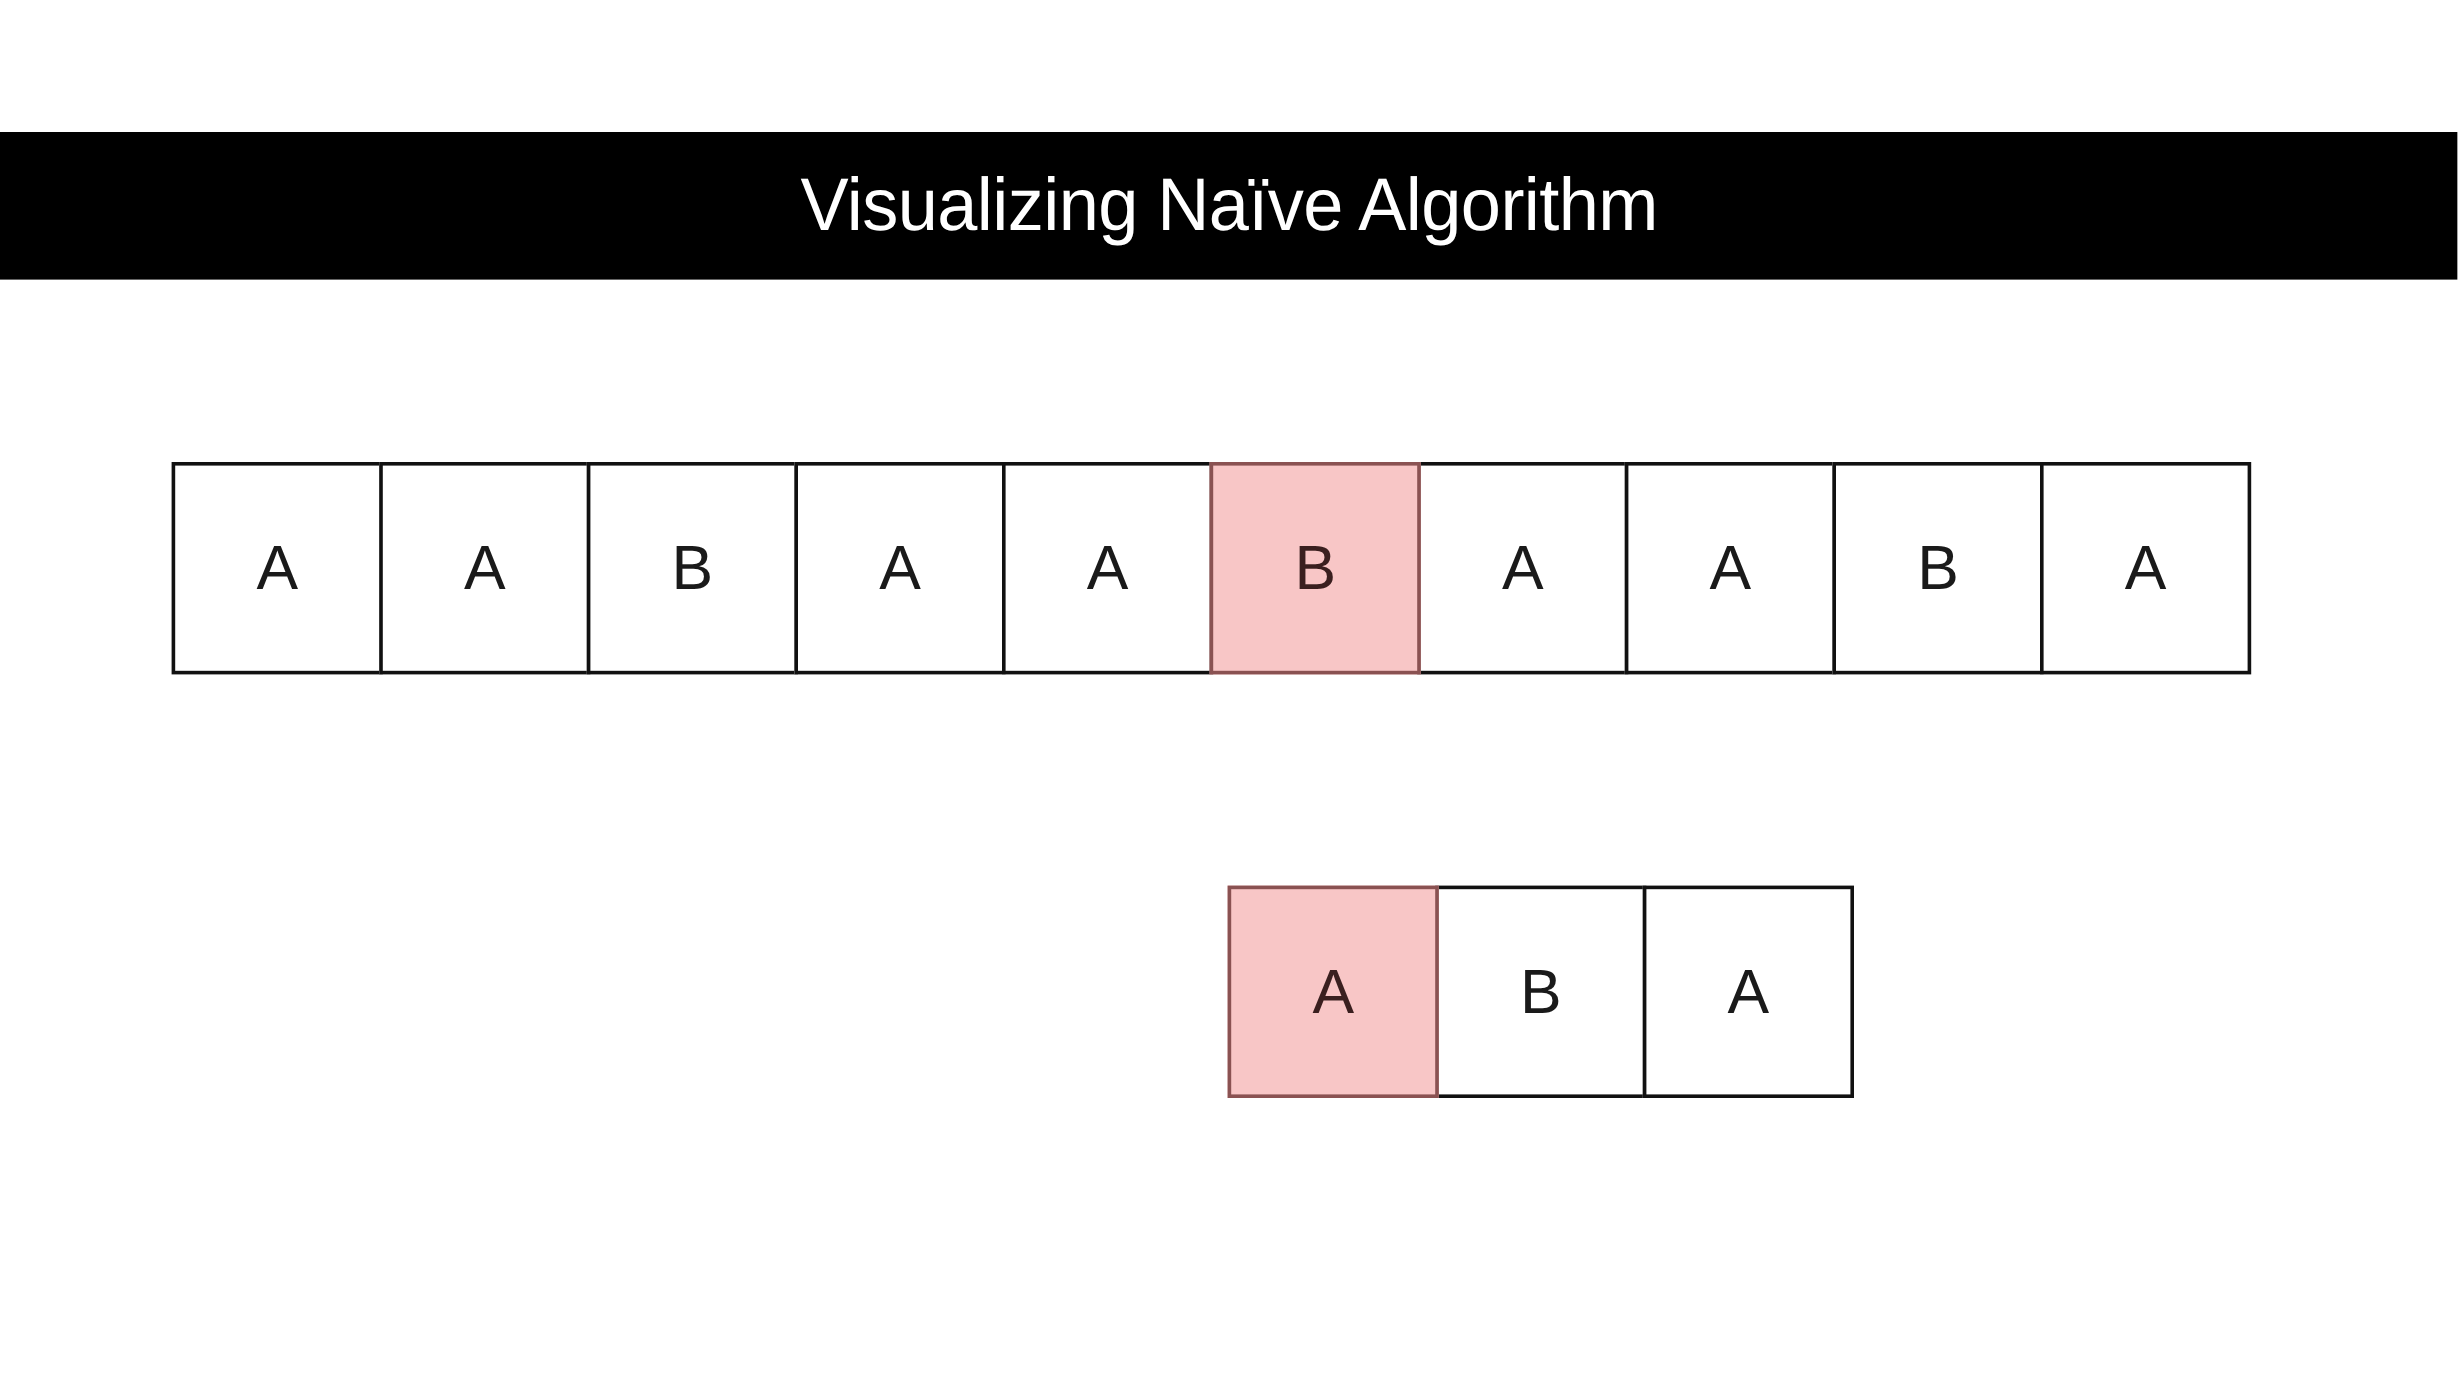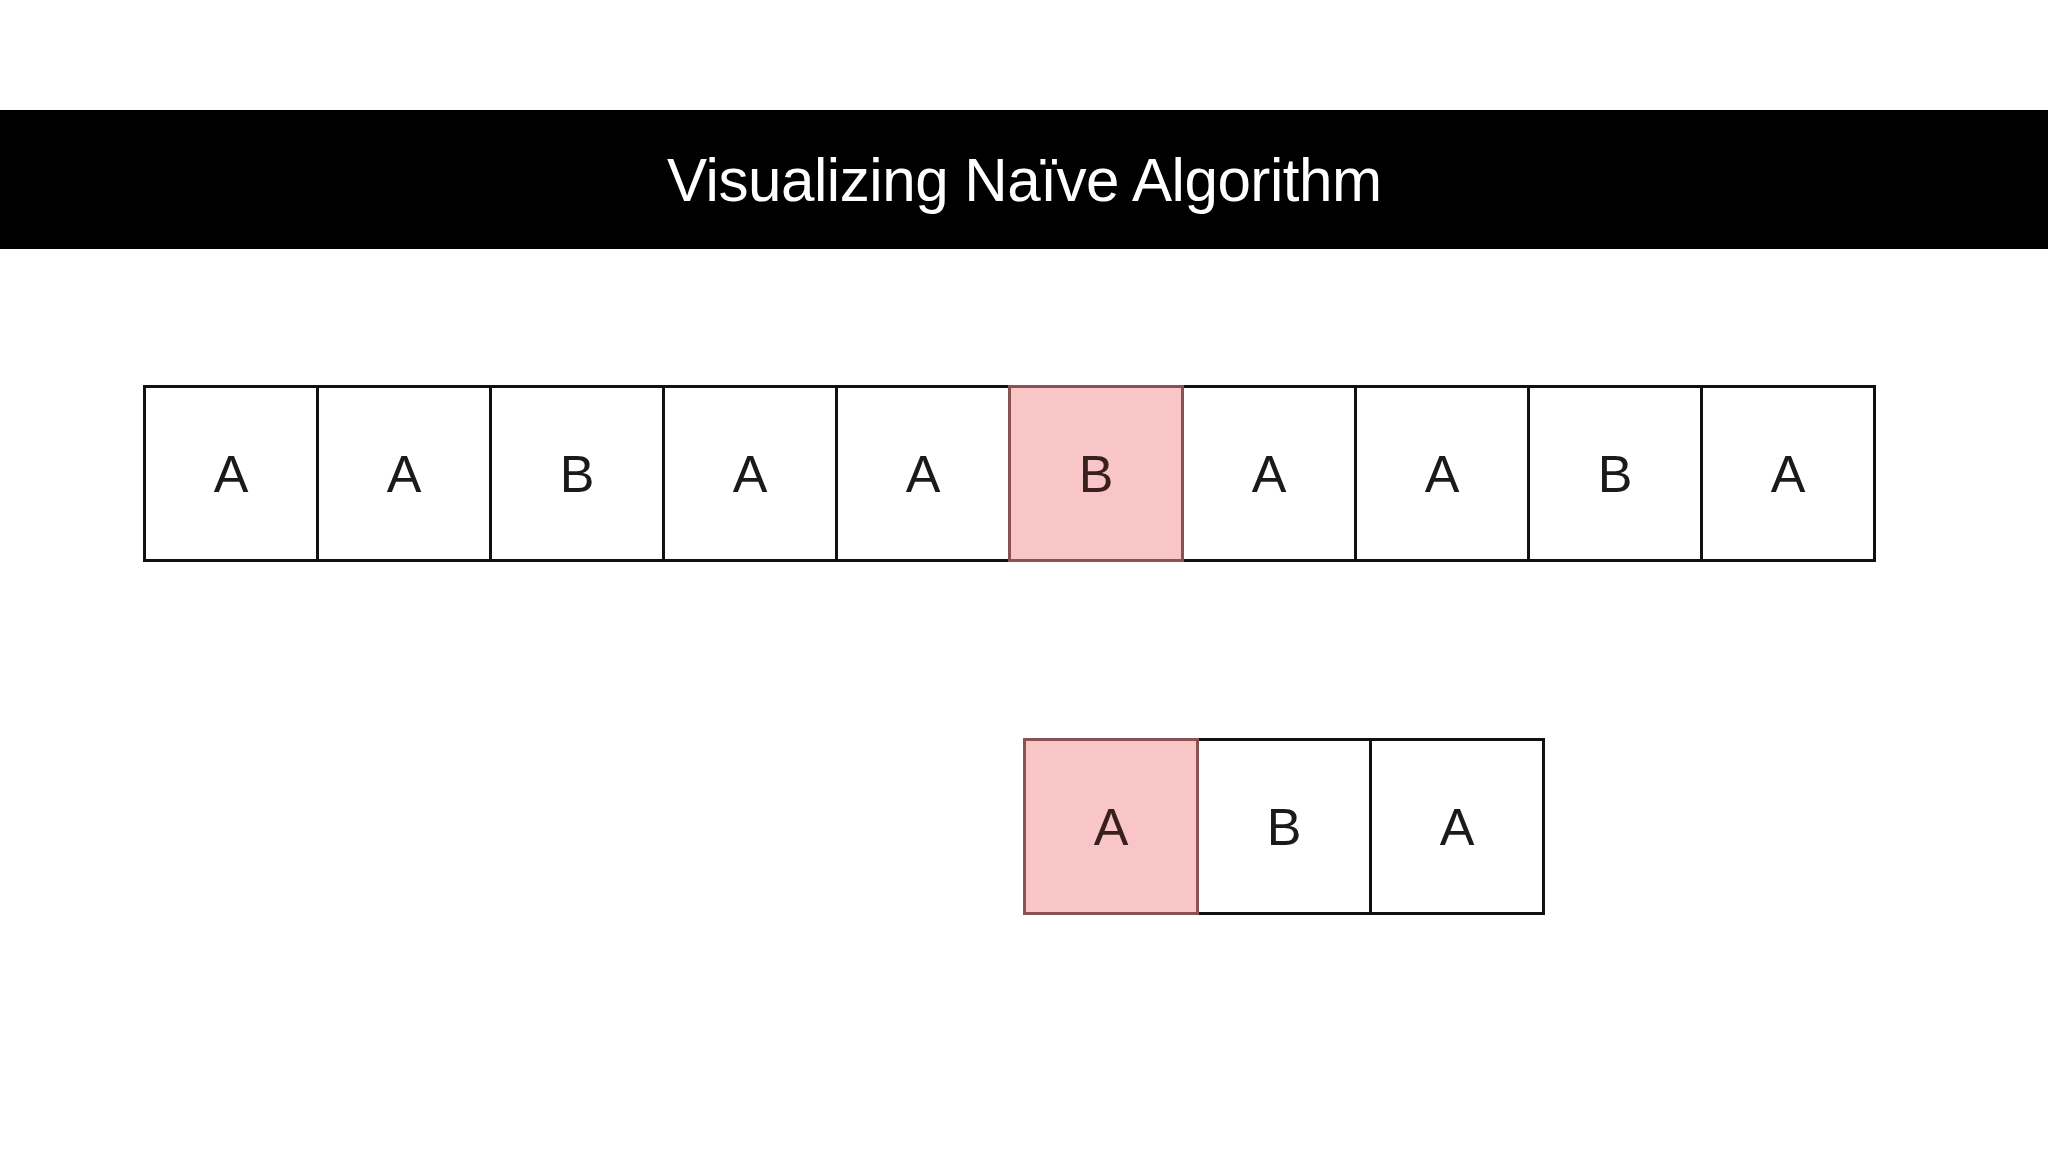--- a/index.html
+++ b/index.html
@@ -24,21 +24,21 @@
     height: 1152px;
     background: #ffffff;
   }
 
   
   #title-banner {
     position: absolute;
     left: 0;
     top: 110px;
     width: 2048px;
-    height: 139px;
+    height: 123px;
     background: #000000;
     display: flex;
     align-items: center;
     justify-content: center;
   }
   #title-text {
     color: #ffffff;
     font-family: "Liberation Sans", sans-serif;
     font-size: 62px;
     font-weight: 400;

